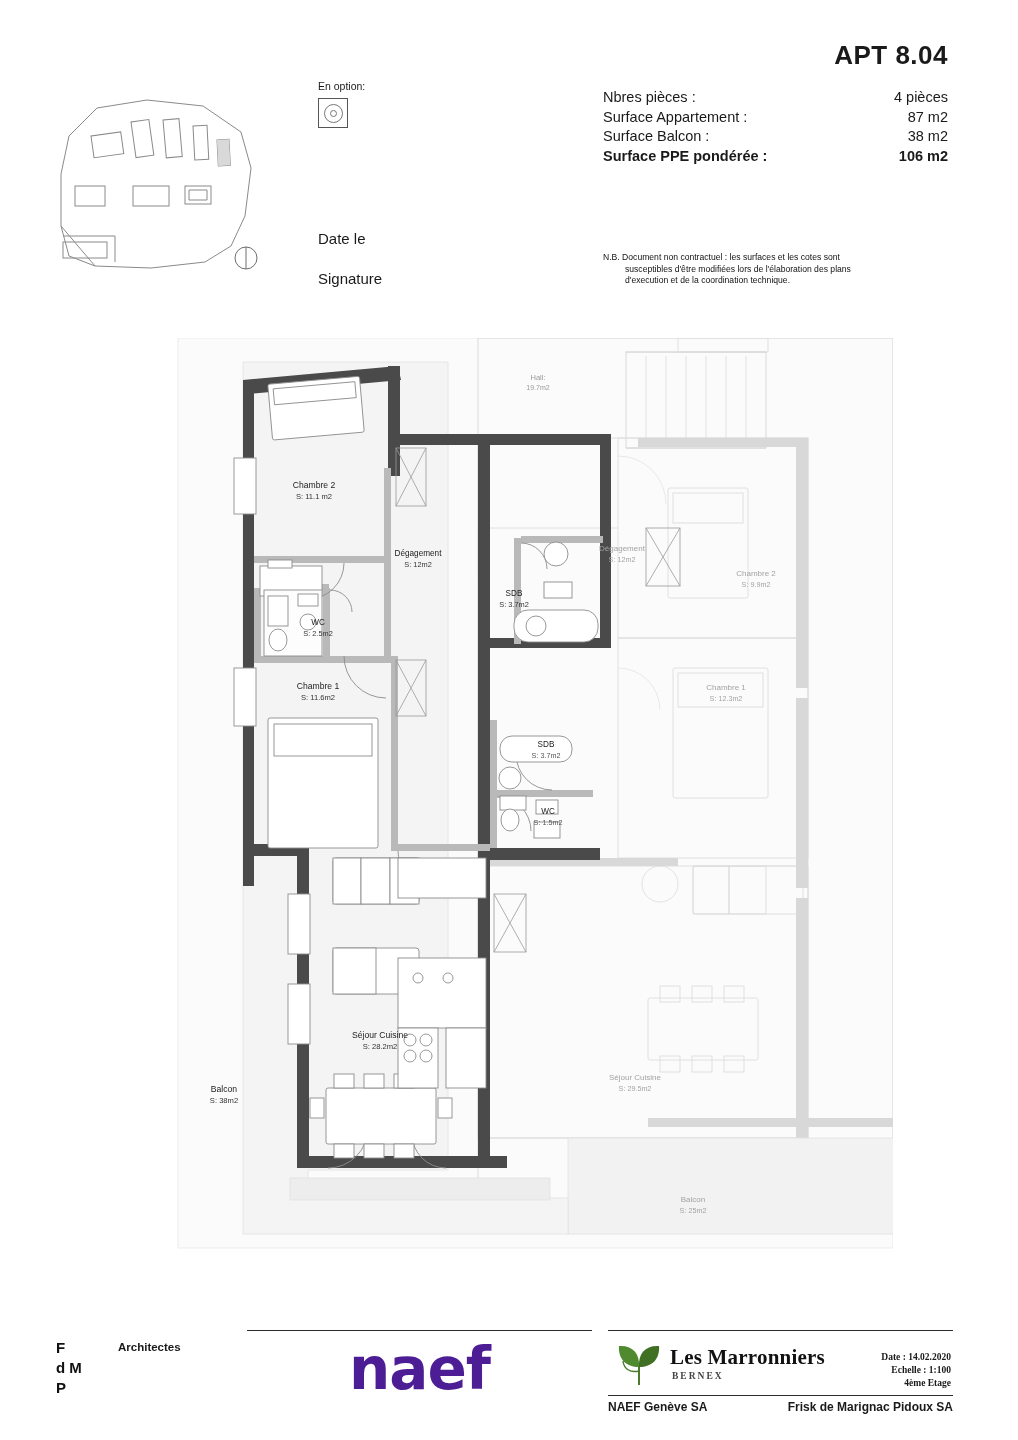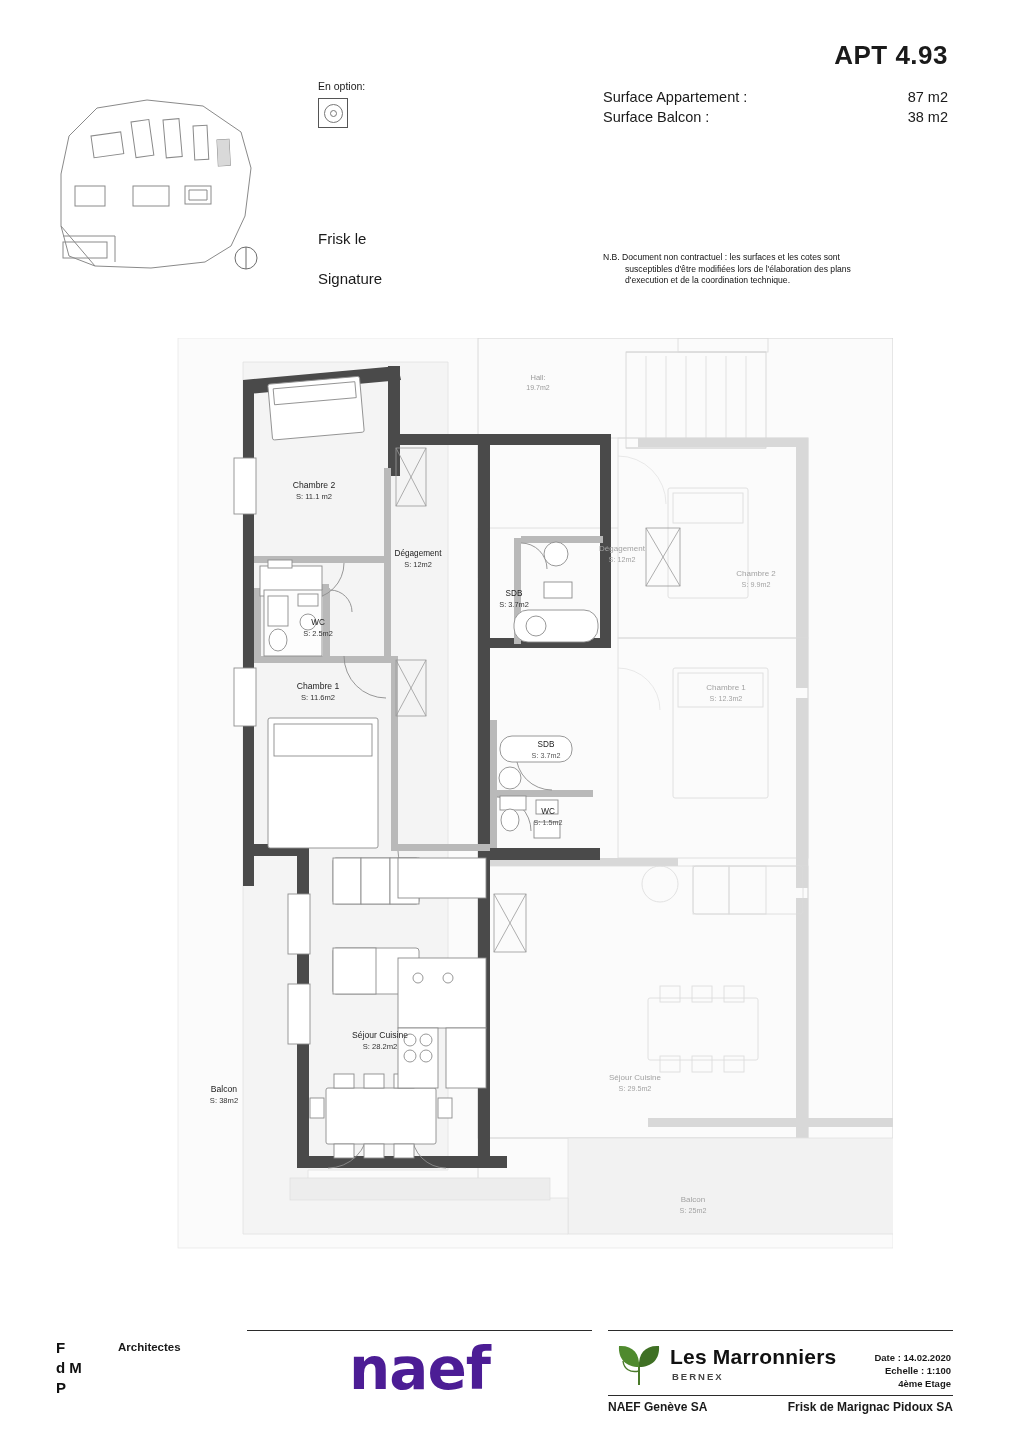--- a/index.html
+++ b/index.html
@@ -115,21 +115,21 @@
     letter-spacing: -1px;
     line-height: 60px;
   }
 
   #marronniers {
     position: absolute;
     left: 608px; top: 1330px;
     width: 345px;
   }
   #marronniers .topline { border-top: 1.2px solid #2b2b2b; width: 100%; }
-  #mar-inner { position: relative; height: 64px; }
+  #mar-inner { position: relative; height: 64px; font-family: Liberation Serif, serif; }
   #mar-leaf { position: absolute; left: 8px; top: 10px; width: 46px; height: 46px; }
   #mar-name {
     position: absolute; left: 62px; top: 14px;
     font-size: 21px; font-weight: bold; color: #111;
     letter-spacing: 0.2px;
   }
   #mar-sub {
     position: absolute; left: 64px; top: 40px;
     font-size: 9.5px; font-weight: bold; color: #444; letter-spacing: 2px;
   }
@@ -139,48 +139,56 @@
   }
   #mar-bottomline { border-top: 1px solid #2b2b2b; width: 100%; }
   #mar-foot {
     display: flex; justify-content: space-between;
     font-size: 12px; padding-top: 4px; font-weight: bold;
   }
 </style>
 </head>
 <body>
 
-<div id="apt-title">APT 4.93</div>
+<div id="apt-title">APT 8.04</div>
 
 <div id="specs">
+  <div class="row">
+    <span class="lbl">Nbres pièces :</span>
+    <span class="val">4 pièces</span>
+  </div>
   <div class="row">
     <span class="lbl">Surface Appartement :</span>
     <span class="val">87 m2</span>
   </div>
   <div class="row">
     <span class="lbl">Surface Balcon :</span>
     <span class="val">38 m2</span>
+  </div>
+  <div class="row bold">
+    <span class="lbl">Surface PPE pondérée :</span>
+    <span class="val">106 m2</span>
   </div>
 </div>
 
 <div id="disclaimer">
   <div class="l1">N.B. Document non contractuel : les surfaces et les cotes sont</div>
   <div class="l2">susceptibles d'être modifiées lors de l'élaboration des plans</div>
   <div class="l3">d'execution et de la coordination technique.</div>
 </div>
 
 <div id="option-wrap">
   <div id="option-label">En option:</div>
   <div id="option-box">
     <div class="outer-c"></div>
     <div class="inner-c"></div>
   </div>
 </div>
 
-<div id="date-le">Frisk le</div>
+<div id="date-le">Date le</div>
 <div id="signature">Signature</div>
 
 <svg id="keyplan" viewBox="0 0 215 185">
   <g fill="none" stroke="#8a8a8a" stroke-width="1">
     <path d="M6,78 L14,40 L42,12 L92,4 L148,10 L186,36 L196,72 L190,120 L176,150 L150,166 L96,172 L40,170 L14,160 L6,130 Z"></path>
     <path d="M6,130 L40,170"></path>
     <path d="M8,140 L60,140 L60,166"></path>
     <rect x="36" y="40" width="30" height="22" transform="rotate(-8 36 40)"></rect>
     <rect x="76" y="26" width="18" height="36" transform="rotate(-8 76 26)"></rect>
     <rect x="108" y="24" width="16" height="38" transform="rotate(-5 108 24)"></rect>

